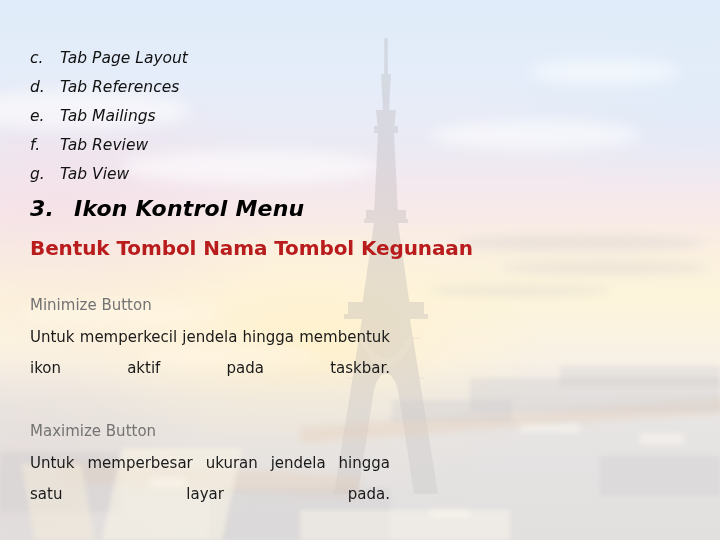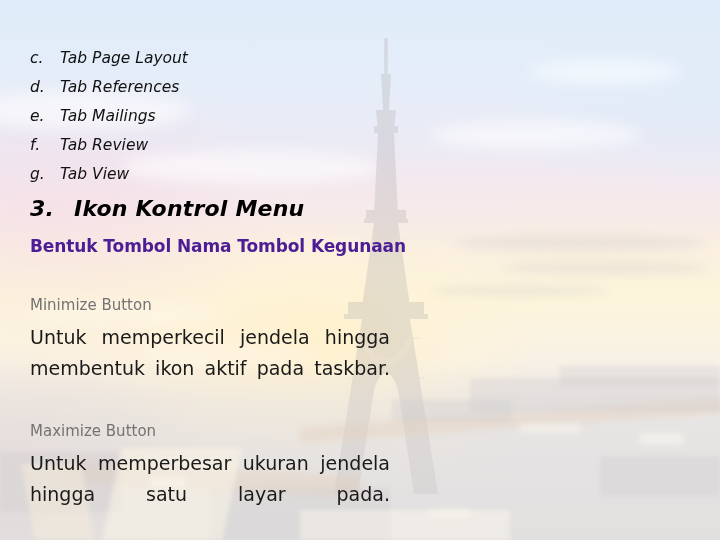--- a/index.html
+++ b/index.html
@@ -150,39 +150,39 @@
     white-space: nowrap;
   }
   .section-num { margin-right: 20px; }
 
   .table-headings {
     position: absolute;
     left: 30px;
     top: 236px;
     font-family: "DejaVu Sans", sans-serif;
     font-weight: bold;
-    font-size: 17px;
-    color: #4c1d95;
+    font-size: 20px;
+    color: #b91c1c;
     white-space: nowrap;
     letter-spacing: -0.1px;
   }
 
   .para-block { position: absolute; left: 30px; width: 360px; }
   .para-block.first { top: 292px; }
   .para-block.second { top: 418px; }
 
   .para-title {
     font-size: 15px;
     color: #737373;
     line-height: 26px;
     margin-bottom: 4px;
     white-space: nowrap;
   }
   .para-body {
-    font-size: 19px;
+    font-size: 15px;
     color: #1a1a1a;
     line-height: 31px;
     text-align: justify;
     text-justify: inter-word;
   }
   .para-body::after {
     content: "";
     display: inline-block;
     width: 100%;
   }

